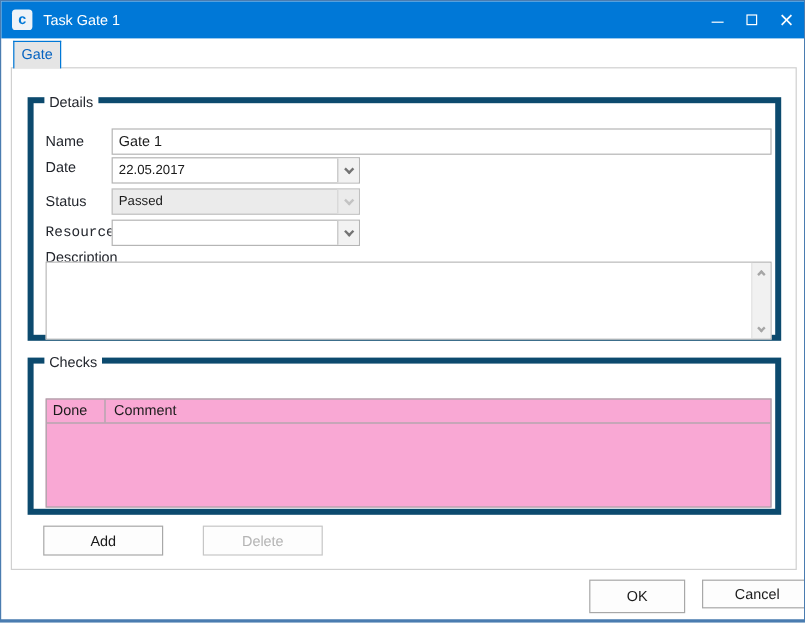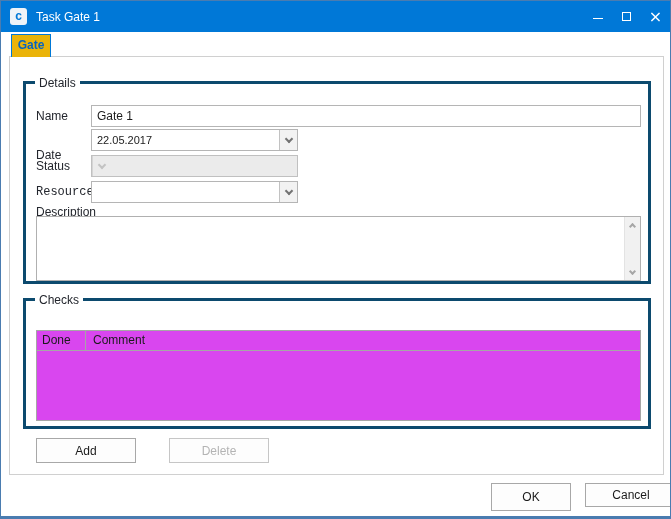--- a/index.html
+++ b/index.html
@@ -44,37 +44,37 @@
     display:flex;align-items:center;justify-content:center;
     background:transparent;border:none;cursor:default;
   }
   .glyph-min{display:block;width:10px;height:1px;background:#fff;margin-top:4px;}
   .glyph-max{display:block;width:9px;height:9px;border:1px solid #fff;}
   .glyph-close{color:#fff;font-size:16px;line-height:16px;font-family:"DejaVu Sans",sans-serif;}
   
   .tab{
     position:absolute;left:10px;top:33px;
     width:40px;height:23px;z-index:2;
-    background:#eab308;
+    background:#e5e5e5;
     border:1px solid var(--accent);
     border-bottom:none;
-    color:#0563c1;font-weight:bold;font-size:12px;
+    color:#0563c1;font-weight:normal;font-size:12px;
     text-align:center;line-height:21px;
   }
   
   .tabpanel{
     position:absolute;left:8px;top:55px;
     width:655px;height:419px;
     border:1px solid #d0d0d0;
     background:#fff;
   }
   
   .groupbox{
     position:absolute;
-    border:3px solid #0c4a6e;
+    border:5px solid #0c4a6e;
   }
   .groupbox-label{
     position:absolute;top:-8px;left:9px;
     background:#fff;padding:0 4px;
     font-size:12px;color:#23262d;
   }
   .gb-details{left:13px;top:24px;width:628px;height:203px;}
   .gb-checks{left:13px;top:241px;width:628px;height:131px;}
   
   .field-label{position:absolute;left:10px;font-size:12px;color:#23262d;}
@@ -121,21 +121,21 @@
     background:#f1f1f1;border-left:1px solid #e3e3e3;
     display:flex;flex-direction:column;justify-content:space-between;
   }
   .sb-btn{height:15px;display:flex;align-items:center;justify-content:center;background:transparent;border:none;}
   .sb-chev{width:5px;height:5px;border-right:2px solid #a6a6a6;border-bottom:2px solid #a6a6a6;}
   .sb-chev.up{transform:rotate(-135deg);margin-top:3px;}
   .sb-chev.down{transform:rotate(45deg);margin-bottom:3px;}
   
   .checks-table{
     position:absolute;left:10px;top:29px;width:605px;height:91px;
-    border:1px solid #a6a6a6;background:#d946ef;
+    border:1px solid #a6a6a6;background:#f9a8d4;
   }
   .checks-header{
     display:flex;height:20px;border-bottom:1px solid #a6a6a6;
   }
   .col-done{
     width:49px;border-right:1px solid #a6a6a6;
     padding:2px 0 0 5px;font-size:12px;color:#1b1b1b;
   }
   .col-comment{flex:1;padding:2px 0 0 7px;font-size:12px;color:#1b1b1b;}
   .checks-body{position:absolute;left:0;right:0;top:21px;bottom:0;}
@@ -146,21 +146,21 @@
     font-family:"Liberation Sans",sans-serif;font-size:12px;color:#1b1b1b;
     cursor:default;
   }
   .btn:disabled,.btn.disabled{color:#b4b4b4;border-color:#c6c6c6;background:#fdfdfd;}
   .btn-add{left:26px;top:381px;}
   .btn-delete{left:159px;top:381px;}
   .btn-ok{left:490px;top:482px;width:80px;height:28px;}
   .btn-cancel{left:584px;top:482px;width:92px;height:24px;}
   
   .lbl-name{top:25px;} .inp-name{left:65px;top:21px;width:550px;}
-  .lbl-date{top:64px;} .cmb-date{top:45px;}
+  .lbl-date{top:46px;} .cmb-date{top:45px;}
   .lbl-status{top:75px;} .cmb-status{top:71px;}
   .lbl-resource{top:101px;font-family:Liberation Mono, monospace;} .cmb-resource{top:97px;}
   .lbl-desc{top:121px;}
 </style>
 </head>
 <body>
 
 <div class="window">
 
   <div class="titlebar">
@@ -192,20 +192,21 @@
       <span class="field-label lbl-date">Date</span>
       <div class="combo cmb-date">
         <span class="combo-text">22.05.2017</span>
         <span class="combo-btn">
           <span class="chevron-down"></span>
         </span>
       </div>
 
       <span class="field-label lbl-status">Status</span>
       <div class="combo cmb-status disabled">
+        <span class="combo-text">Passed</span>
         <span class="combo-btn">
           <span class="chevron-down"></span>
         </span>
       </div>
 
       <span class="field-label lbl-resource">Resource</span>
       <div class="combo cmb-resource">
         <span class="combo-text"></span>
         <span class="combo-btn">
           <span class="chevron-down"></span>

